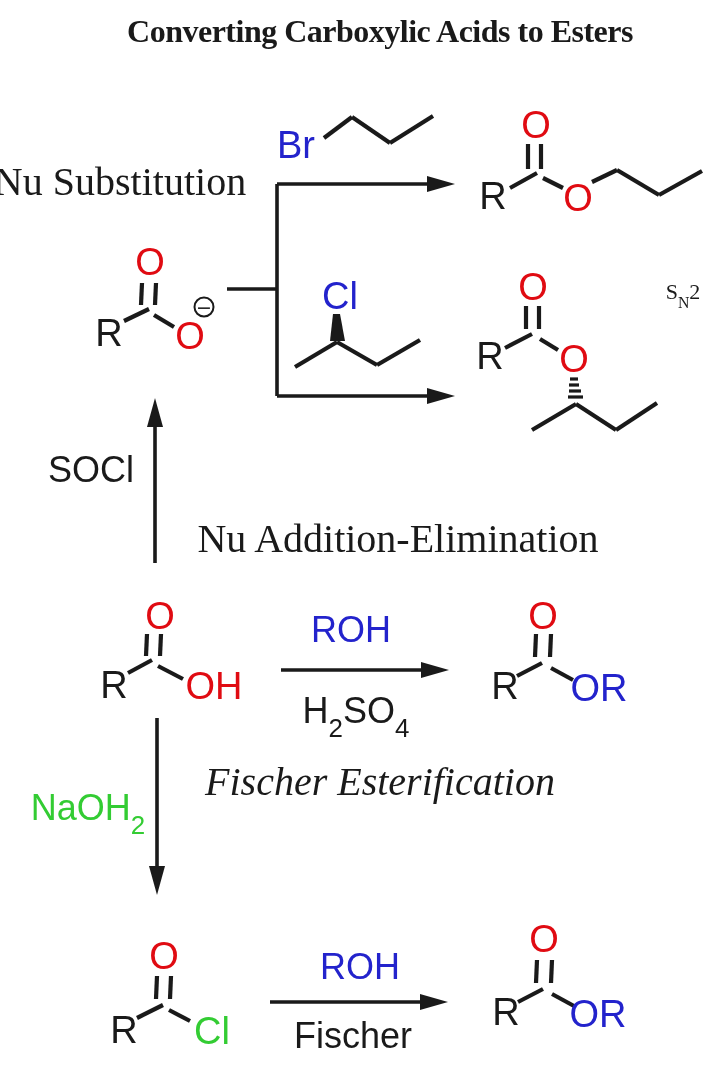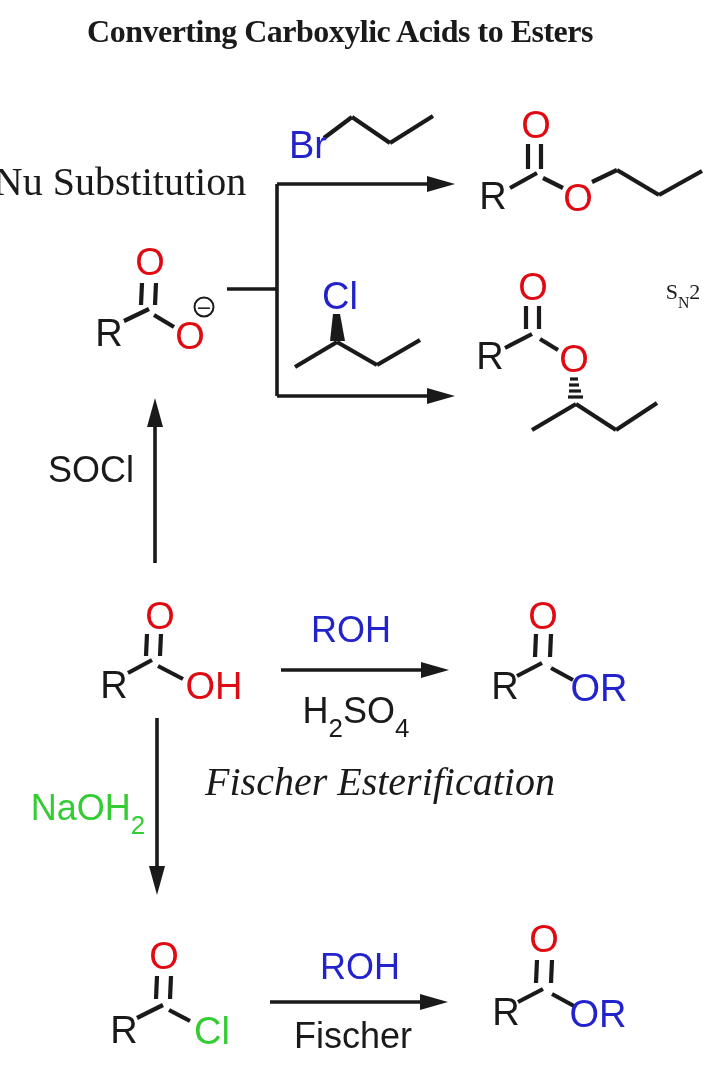--- a/index.html
+++ b/index.html
@@ -162,47 +162,48 @@
     </g>
 
     <g>
       <line class="bond" x1="518" y1="1002" x2="543" y2="989"></line>
       <line class="bond" x1="536" y1="983" x2="537" y2="960"></line>
       <line class="bond" x1="551" y1="983" x2="552" y2="960"></line>
       <line class="bond" x1="552" y1="994" x2="574" y2="1006"></line>
     </g>
   </svg>
 
-  <div class="lbl serif title" style="left:340px; top:31px;">Converting Carboxylic Acids to Esters</div>
+  <div class="lbl serif title" style="left:380px; top:31px;">Converting Carboxylic Acids to Esters</div>
 
   <div class="lbl serif mech" style="left:120px; top:182px;">Nu Substitution</div>
 
   <div class="lbl serif mech" style="left:683px; top:292px; font-size:22px;font-family:Liberation Serif, serif;"><span>S</span><sub class="chem">N</sub><span>2</span></div>
 
+  <div class="lbl serif mech" style="left:398px; top:539px;">Nu Addition-Elimination</div>
 
   <div class="lbl serif mech ital" style="left:380px; top:782px;">Fischer Esterification</div>
 
   <div class="lbl reagent" style="left:91px; top:470px;">SOCl</div>
 
   <div class="lbl reagent blue" style="left:351px; top:630px;">ROH</div>
 
   <div class="lbl reagent" style="left:356px; top:711px;"><span>H</span><sub class="chem">2</sub><span>SO</span><sub class="chem">4</sub></div>
 
   <div class="lbl reagent green" style="left:88px; top:808px;"><span>NaOH</span><sub class="chem">2</sub></div>
 
   <div class="lbl reagent blue" style="left:360px; top:967px;">ROH</div>
 
   <div class="lbl reagent" style="left:353px; top:1036px;">Fischer</div>
 
   <div class="lbl atom red" style="left:150px; top:262px;">O</div>
   <div class="lbl atom ink" style="left:109px; top:333px;">R</div>
   <div class="lbl atom red" style="left:190px; top:336px;">O</div>
   <div class="charge-circle" style="left:204px; top:307px;">−</div>
 
-  <div class="lbl atom blue" style="left:308px; top:145px;">Br</div>
+  <div class="lbl atom blue" style="left:296px; top:145px;">Br</div>
 
   <div class="lbl atom blue" style="left:340px; top:296px;">Cl</div>
 
   <div class="lbl atom red" style="left:536px; top:125px;">O</div>
   <div class="lbl atom ink" style="left:493px; top:196px;">R</div>
   <div class="lbl atom red" style="left:578px; top:198px;">O</div>
 
   <div class="lbl atom red" style="left:533px; top:287px;">O</div>
   <div class="lbl atom ink" style="left:490px; top:356px;">R</div>
   <div class="lbl atom red" style="left:574px; top:359px;">O</div>

